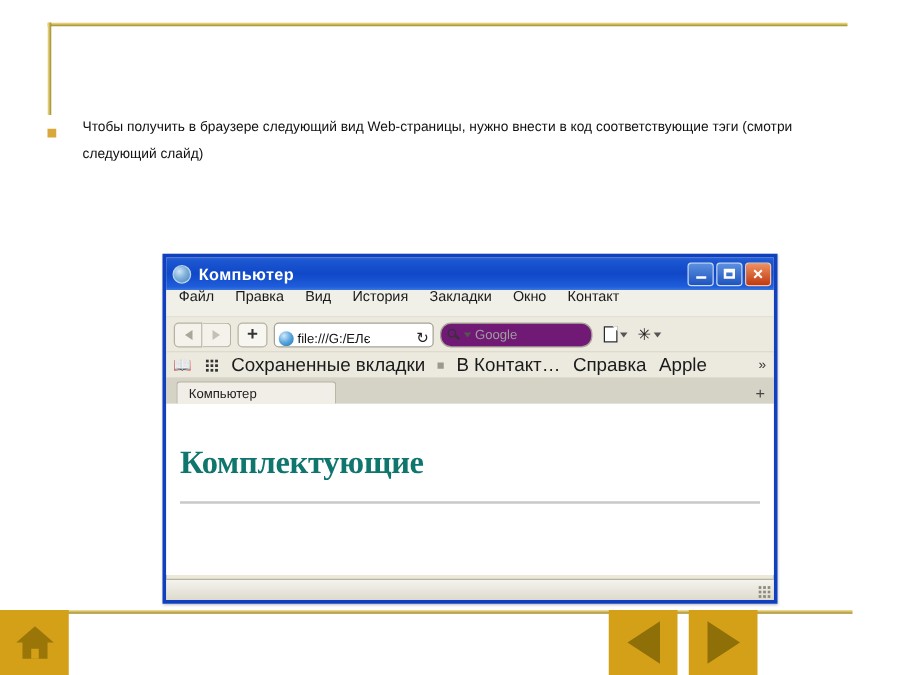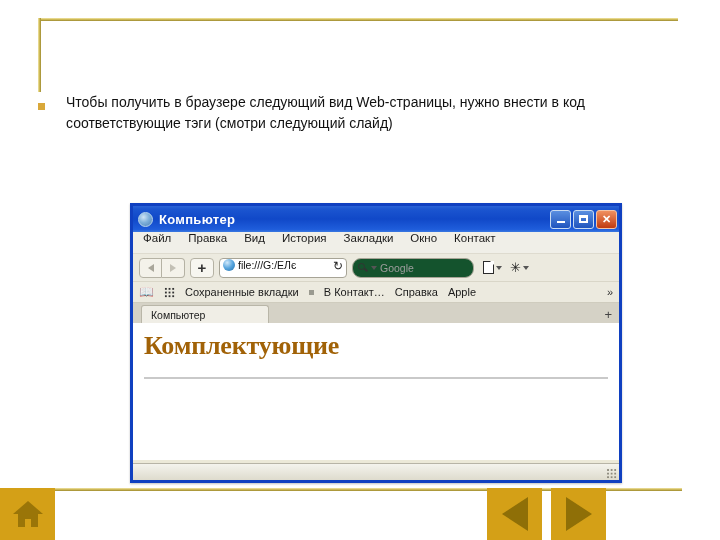--- a/index.html
+++ b/index.html
@@ -30,21 +30,21 @@
     letter-spacing: .5px;
   }
 
   
   .bullet-row { position: absolute; left: 38px; top: 92px; width: 640px; display: flex; }
   .bullet-mark {
     width: 7px; height: 7px; background: #d9a83a; margin-top: 11px;
     flex: 0 0 auto;
   }
   .bullet-text {
-    margin-left: 21px; font-size: 14px; line-height: 21px; color: #111;
+    margin-left: 21px; font-size: 11px; line-height: 21px; color: #111;
     max-width: 600px;
   }
 
   
   .browser {
     position: absolute; left: 130px; top: 203px; width: 492px; height: 280px;
     border: 3px solid #1040c0;
     background: #ece9d8;
     box-shadow: 0 1px 2px rgba(0,0,0,.25);
   }
@@ -93,31 +93,31 @@
   .navbtn.r { border-radius: 0 4px 4px 0; border-left: none; }
   .tri-l { width:0;height:0;border-top:4px solid transparent;border-bottom:4px solid transparent;border-right:6px solid #a9a69a; }
   .tri-r { width:0;height:0;border-top:4px solid transparent;border-bottom:4px solid transparent;border-left:6px solid #c3c0b5; }
   .plusbtn {
     width: 24px; height: 20px; border: 1px solid #b5b2a4; border-radius: 4px;
     background: #f7f6f0; display: flex; align-items: center; justify-content: center;
     font-size: 15px; font-weight: 700; color: #333; line-height: 1;
   }
   .urlbar {
     flex: 0 0 auto; width: 128px; height: 20px; border: 1px solid #a7a496; border-radius: 4px;
-    background: #fff; display: flex; align-items: flex-start; padding: 0 3px; gap: 3px; overflow: hidden;
+    background: #fff; display: flex; align-items: flex-end; padding: 0 3px; gap: 3px; overflow: hidden;
   }
   .url-globe {
     width: 12px; height: 12px; border-radius: 50%; flex: 0 0 auto;
     background: radial-gradient(circle at 35% 30%, #cfe8fa 0%, #56a4dd 50%, #2470a8 100%);
   }
   .url-text { font-size: 10.5px; color: #111; white-space: nowrap; flex: 1 1 auto; }
   .reload { font-size: 12px; color: #222; flex: 0 0 auto; }
   .searchbar {
     width: 122px; height: 20px; border: 1px solid #a7a496; border-radius: 9px;
-    background: #14532d; display: flex; align-items: center; padding: 0 5px; gap: 3px;
+    background: #701a75; display: flex; align-items: center; padding: 0 5px; gap: 3px;
   }
   .mag { position: relative; width: 10px; height: 10px; flex: 0 0 auto; }
   .mag i { position:absolute; left:0; top:0; width:7px; height:7px; border:1.6px solid #333; border-radius:50%; }
   .mag b { position:absolute; left:6px; top:6px; width:4px; height:1.6px; background:#333; transform:rotate(45deg); }
   .capdown { width:0;height:0;border-left:3px solid transparent;border-right:3px solid transparent;border-top:4px solid #555; }
   .search-ph { font-size: 10.5px; color: #9d9d9d; }
   .tbicons { display: flex; align-items: center; gap: 8px; margin-left: 4px; }
   .pageicon {
     width: 11px; height: 13px; border: 1.4px solid #2a2a2a; background: #fff; position: relative;
   }
@@ -129,42 +129,42 @@
   .bookbar {
     height: 21px; background: #eceadf; display: flex; align-items: center;
     padding: 0 6px; gap: 10px; border-bottom: 1px solid #cfccbe;
   }
   .bk-book { font-size: 12px; color: #222; line-height: 1; }
   .bk-grid {
     width: 11px; height: 11px;
     background-image: radial-gradient(#333 40%, transparent 41%);
     background-size: 3.7px 3.7px;
   }
-  .bookbar span.lbl { font-size: 11px; color: #1a1a1a; white-space: nowrap; }
+  .bookbar span.lbl { font-size: 15px; color: #1a1a1a; white-space: nowrap; }
   .sq { width: 5px; height: 5px; background: #9a9a90; }
   .chev2 { font-size: 11px; color: #333; margin-left: auto; }
 
   
   .tabstrip {
     height: 20px; background: #d5d2c6; display: flex; align-items: flex-end;
     padding-left: 8px; position: relative;
   }
   .tab {
     height: 18px; min-width: 128px; background: #f0eee6;
     border: 1px solid #b9b6a8; border-bottom: none; border-radius: 3px 3px 0 0;
     display: flex; align-items: center; padding: 0 9px;
     font-size: 10.5px; color: #222;
   }
   .tabplus { position: absolute; right: 7px; bottom: 2px; font-size: 13px; color: #444; line-height: 1; }
 
   
   .page { background: #fff; height: 137px; padding: 8px 11px 0 11px; position: relative; }
   .page-h1 {
     font-family: "Liberation Serif", serif; font-weight: 700;
-    font-size: 26px; color: #a16207; letter-spacing: -.2px; line-height: 1.15;
+    font-size: 26px; color: #0f766e; letter-spacing: -.2px; line-height: 1.15; margin-top: 24px;
   }
   .page-hr { margin-top: 16px; height: 2px; background: #c9c9c9; }
   .tbl { margin-top: 7px; border-collapse: separate; border-spacing: 2px; border: 1px solid #555; width: auto; }
   .tbl td {
     border: 1px solid #333; font-family: "Liberation Serif", serif;
     font-weight: 700; font-size: 12.5px; color: #000; padding: 2px 5px;
     letter-spacing: .4px; white-space: nowrap;
   }
 
   

